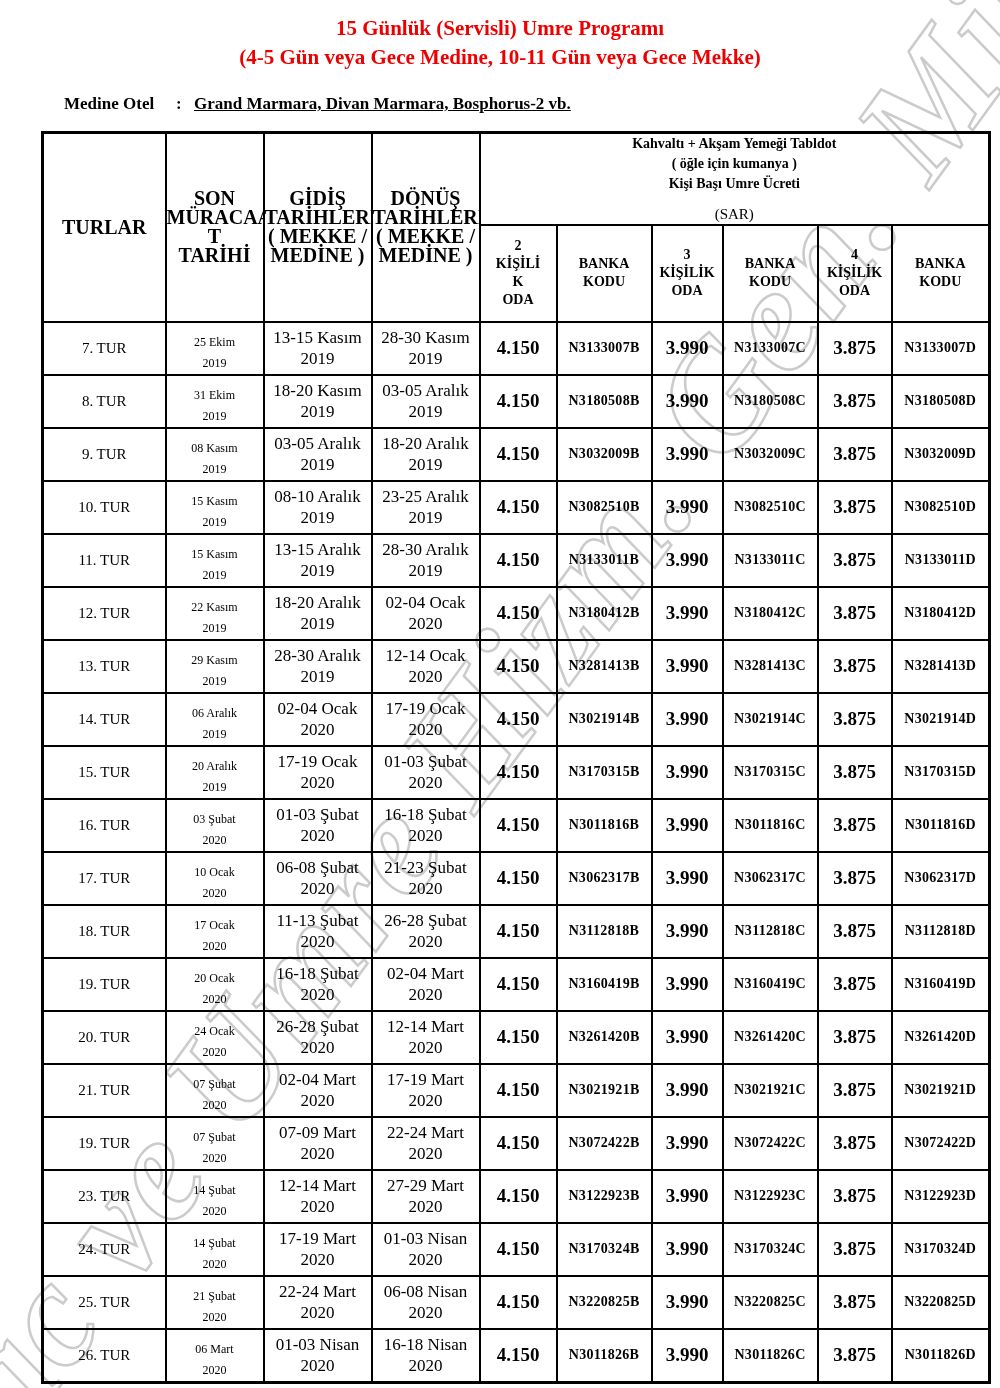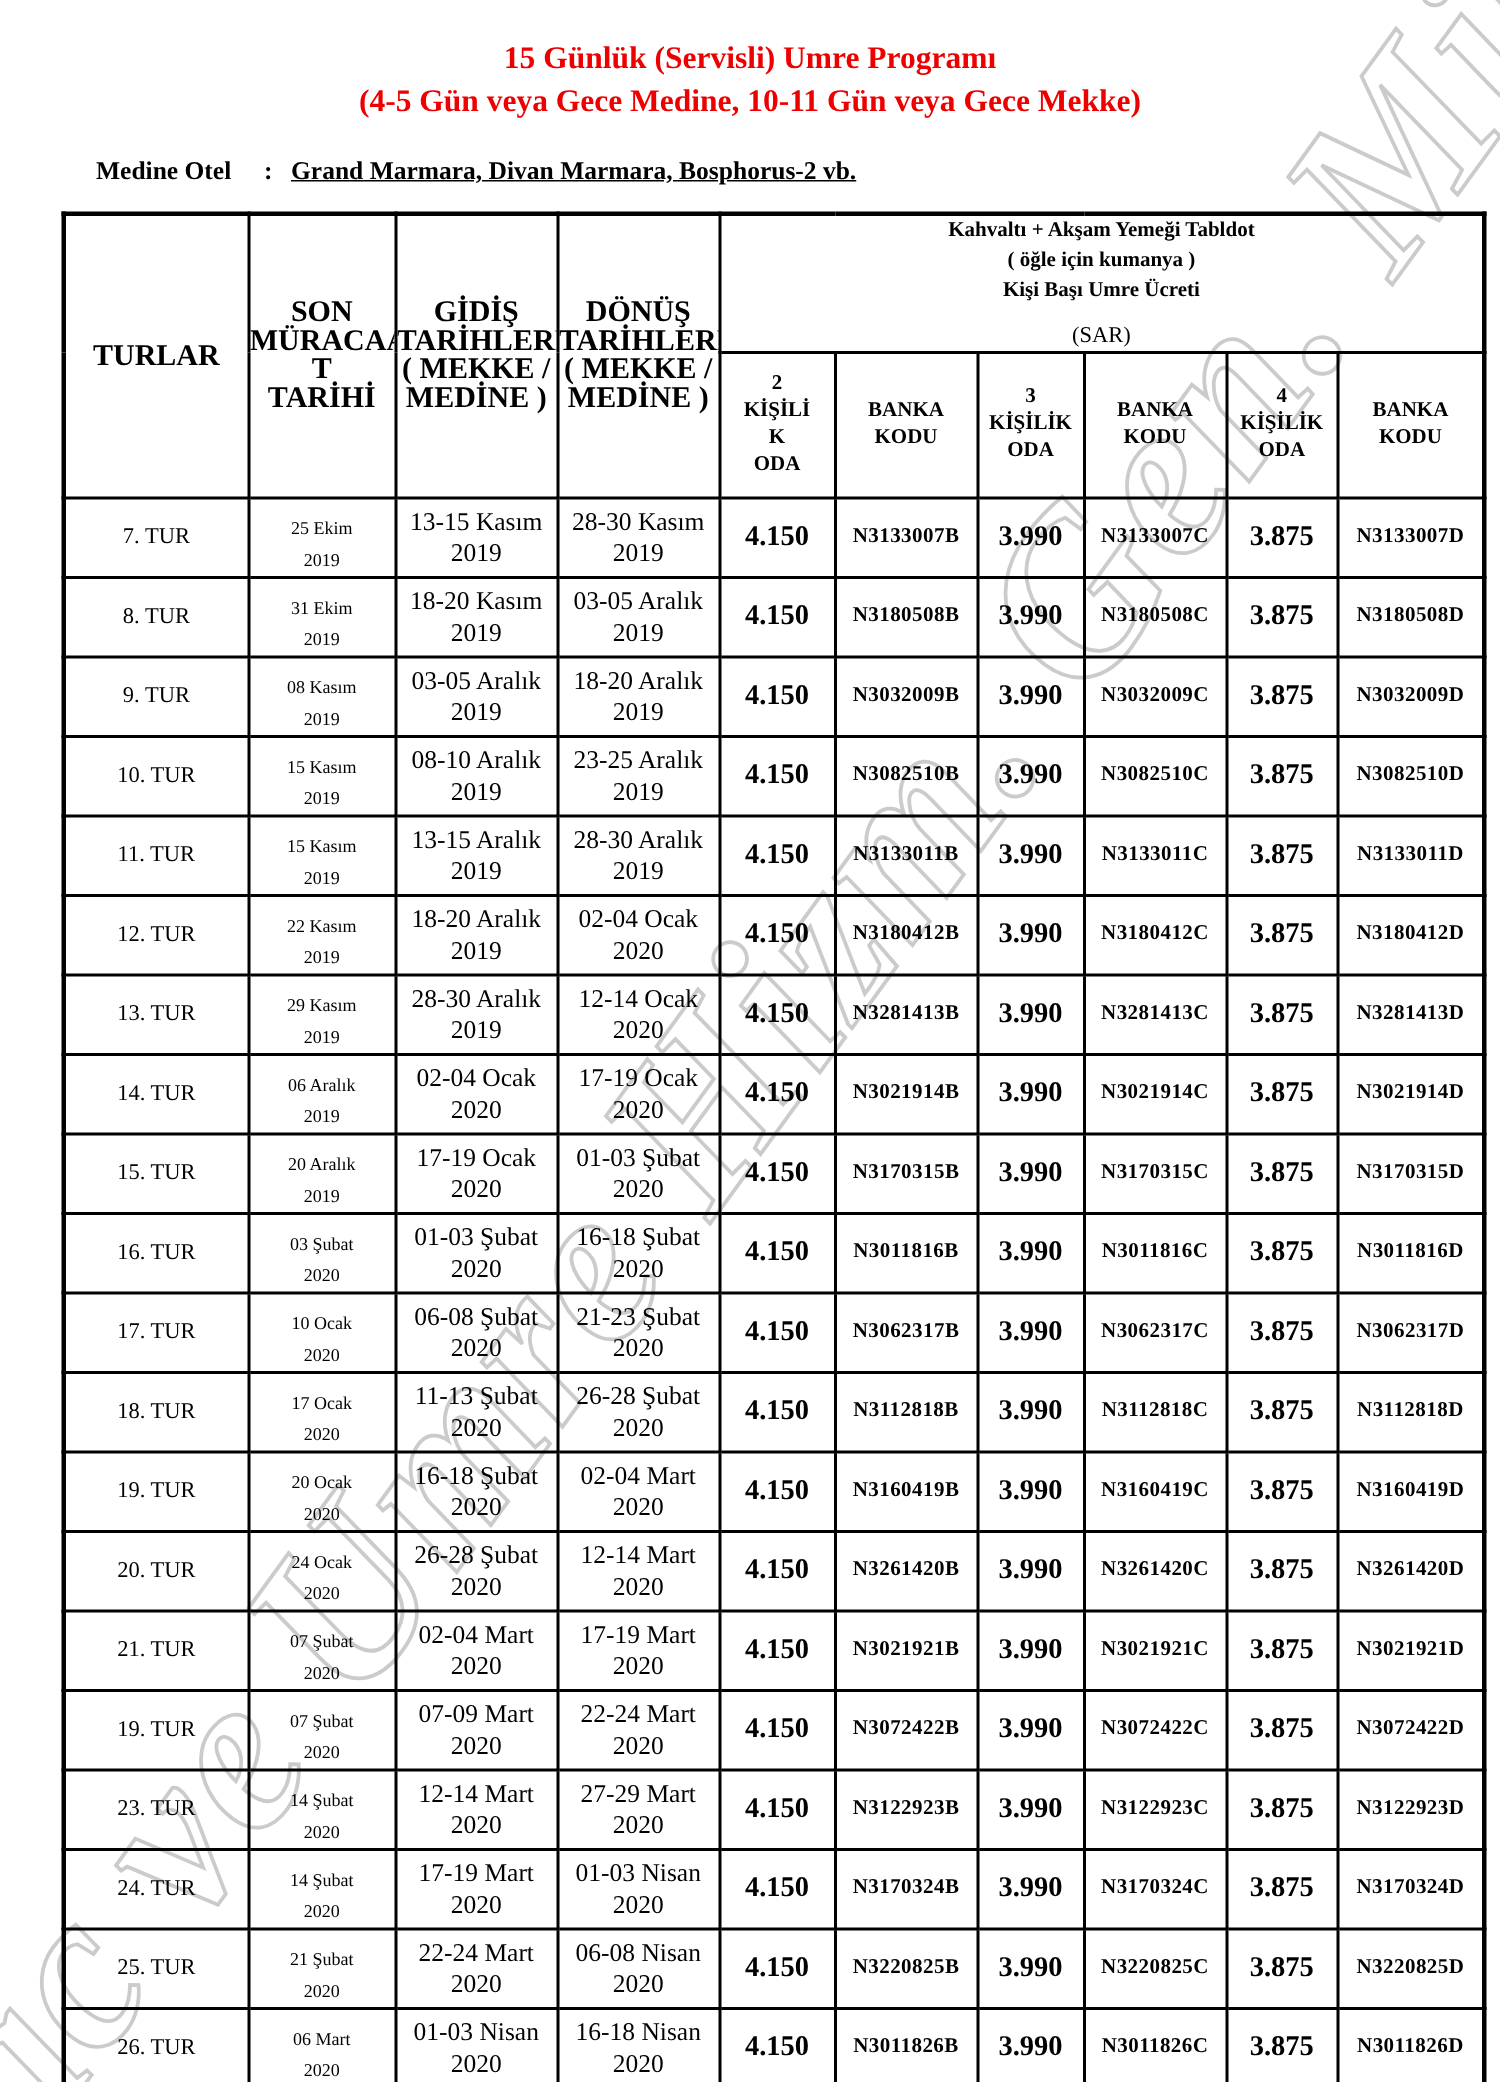--- a/index.html
+++ b/index.html
@@ -17,21 +17,21 @@
     font-size: 150px; font-weight: bold; font-style: italic;
     white-space: nowrap; letter-spacing: 3px;
     color: transparent;
     -webkit-text-stroke: 2.5px #cbcbcb;
     z-index: 0;
     user-select: none;
   }
   
   .content { position: relative; z-index: 1; }
   .title-block {
-    text-align: center; padding-top: 24px;
+    text-align: center; padding-top: 14px;
     font-weight: bold; font-size: 21px; line-height: 29px;
     color: #ee0000;
   }
   .hotels { margin: 17px 0 0 64px; font-weight: bold; font-size: 17px; line-height: 30px; text-decoration: underline; }
   .hotel-line { white-space: nowrap; }
   .hotel-label { display: inline-block; width: 112px; }
   .hotel-sep { display: inline-block; width: 18px; }
   
   table.tours {
     border-collapse: collapse; table-layout: fixed;

